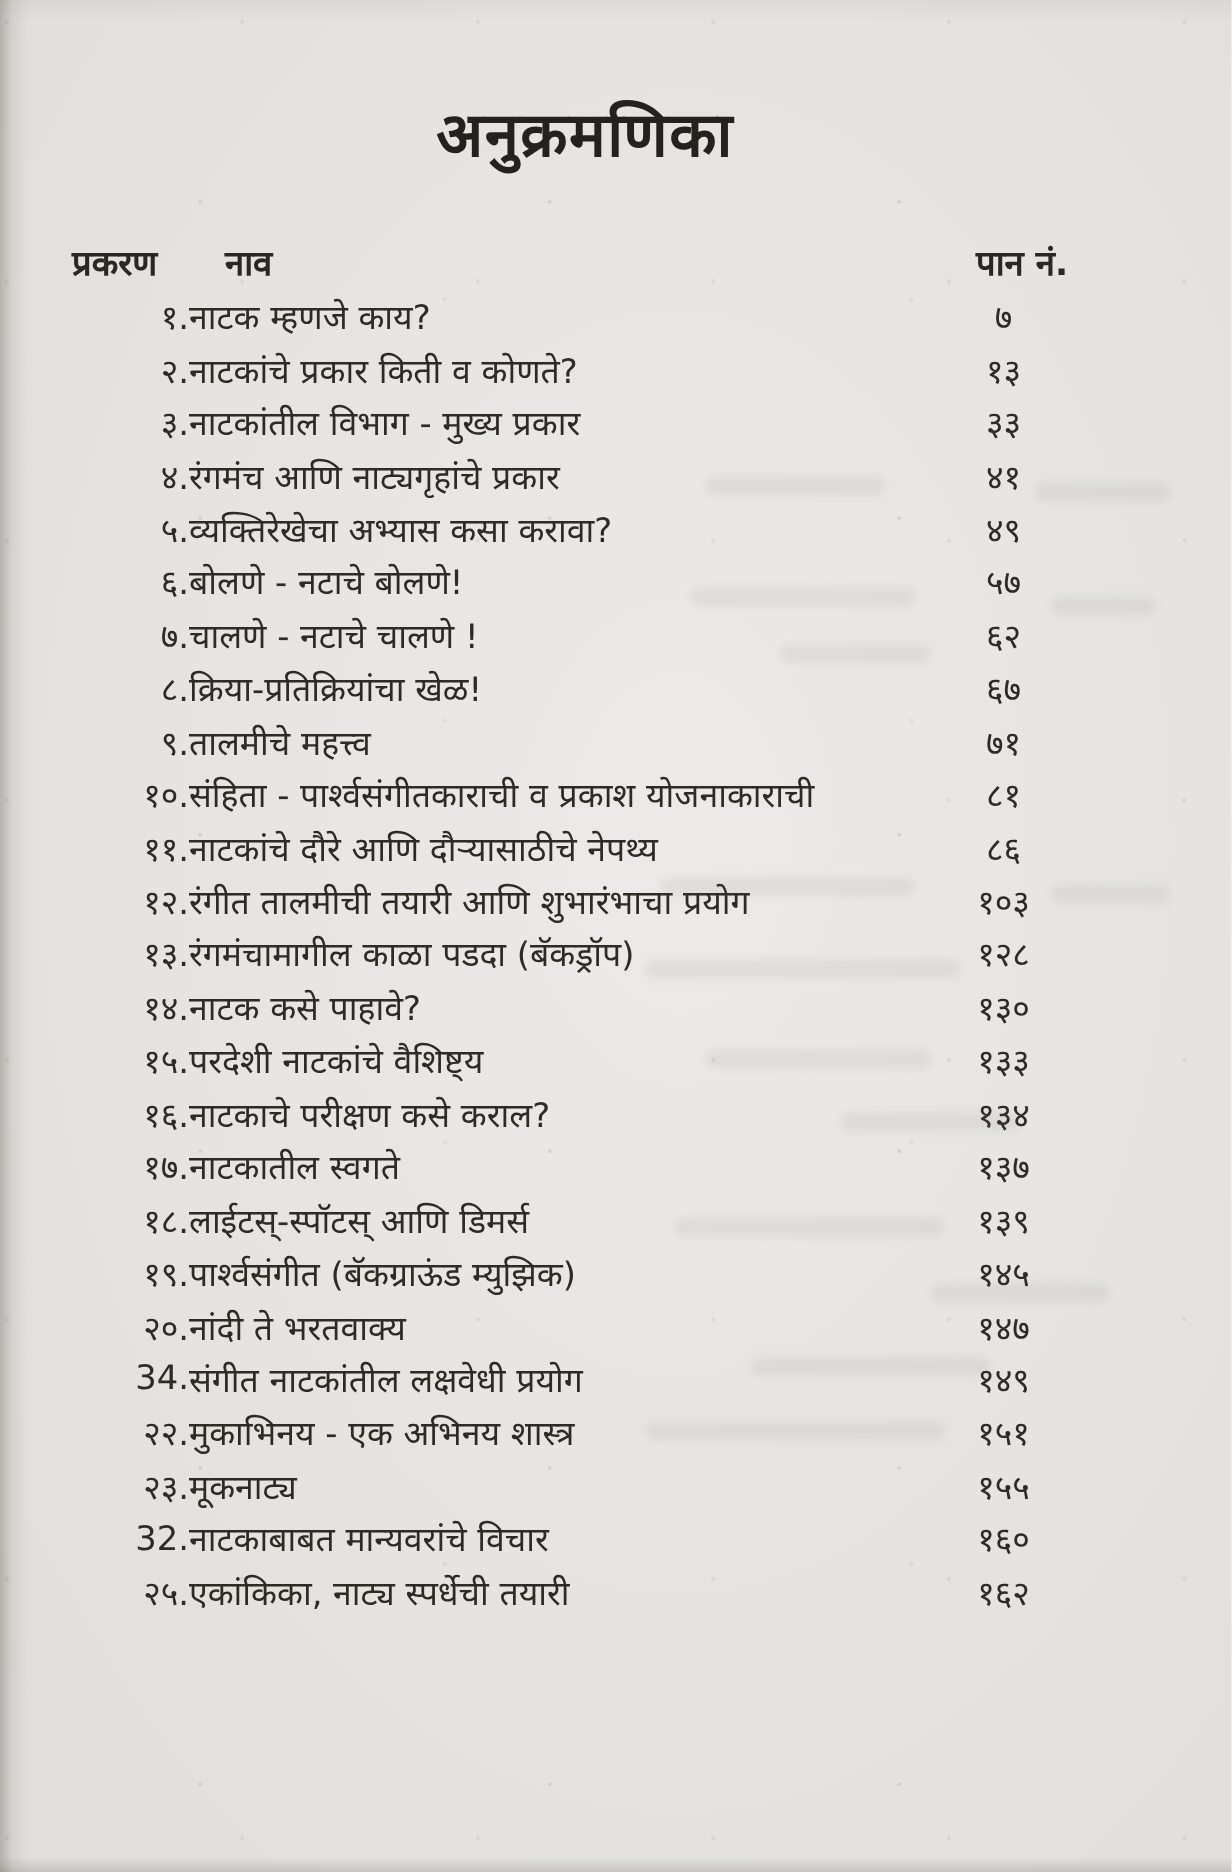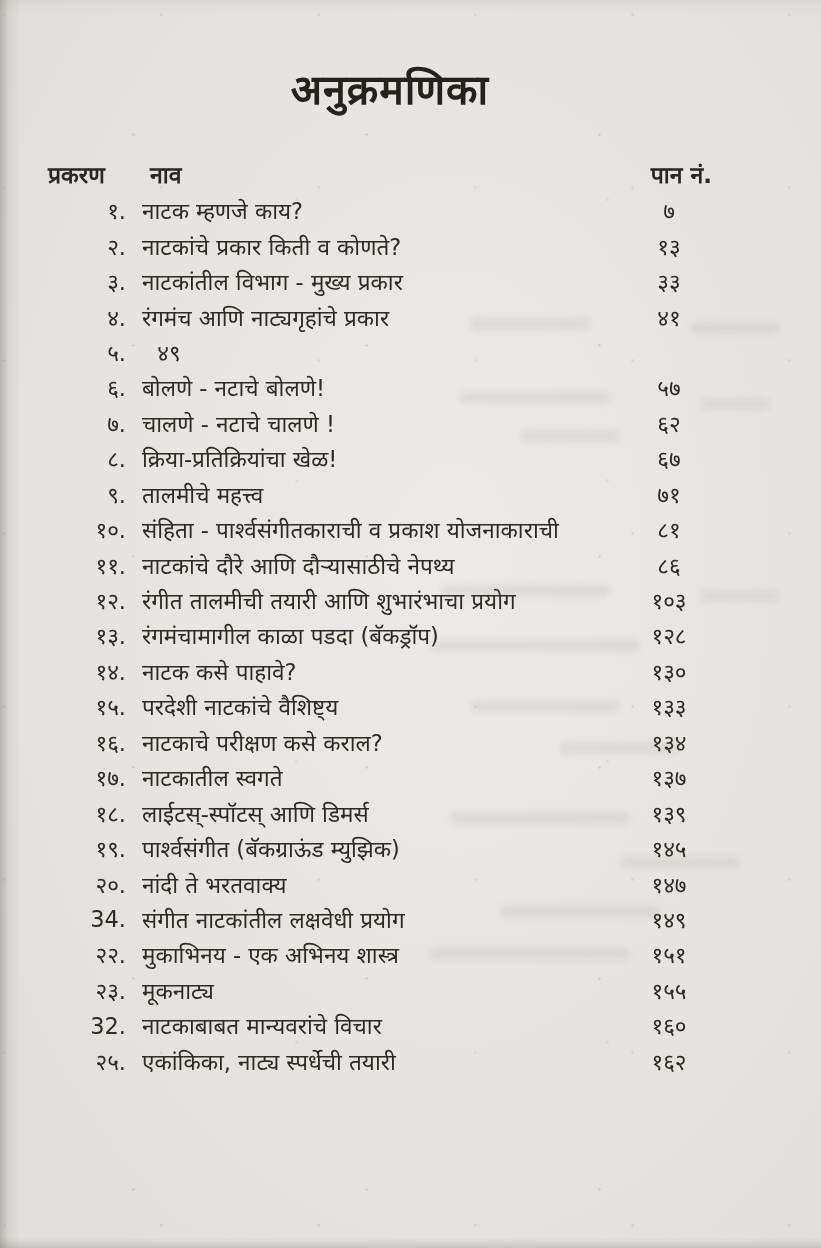--- a/index.html
+++ b/index.html
@@ -60,21 +60,20 @@
     align-items:center;
     font-size:22.5px;
     color:#2e2a24;
   }
   .toc-row .no{
     width:78px;
     text-align:right;
     flex:0 0 auto;
   }
   .toc-row .nm{
-    margin-left:16px;
     flex:1 1 auto;
     white-space:nowrap;
     overflow:hidden;
   }
   .toc-row .pg{
     width:86px;
     flex:0 0 auto;
     text-align:center;
   }
   
@@ -120,20 +119,21 @@
   </div>
 
   <div class="toc-row">
     <span class="no">४.</span>
     <span class="nm">रंगमंच आणि नाट्यगृहांचे प्रकार</span>
     <span class="pg">४१</span>
   </div>
 
   <div class="toc-row">
     <span class="no">५.</span>
+    <span class="nm">व्यक्तिरेखेचा अभ्यास कसा करावा?</span>
     <span class="pg">४९</span>
   </div>
 
   <div class="toc-row">
     <span class="no">६.</span>
     <span class="nm">बोलणे - नटाचे बोलणे!</span>
     <span class="pg">५७</span>
   </div>
 
   <div class="toc-row">

